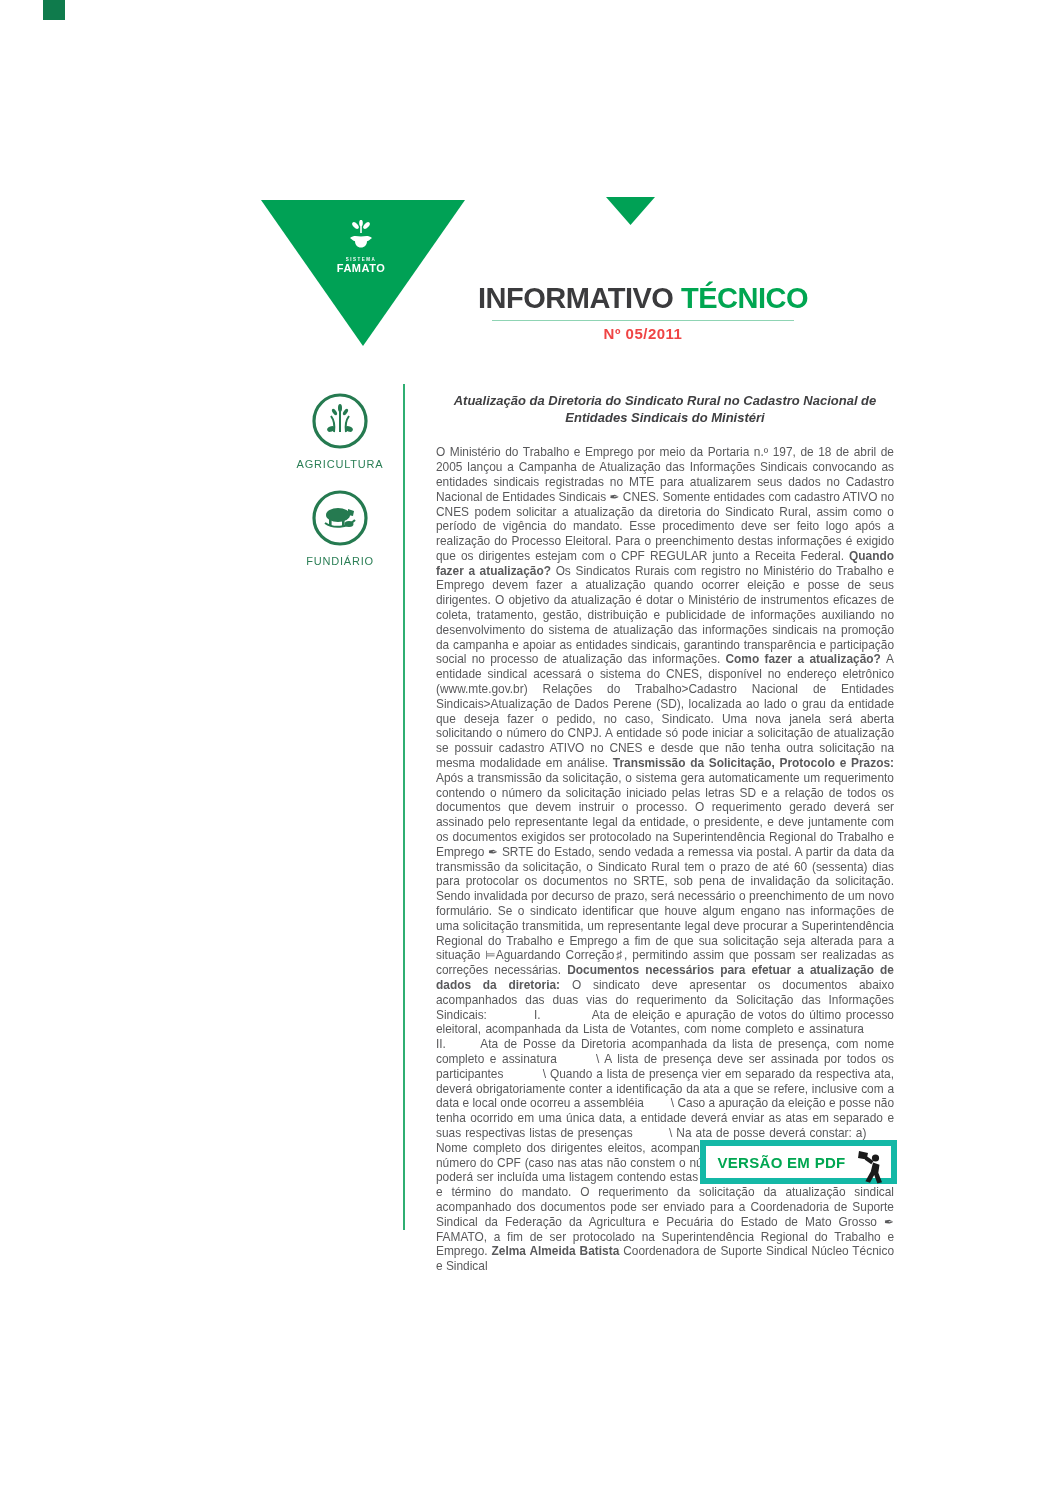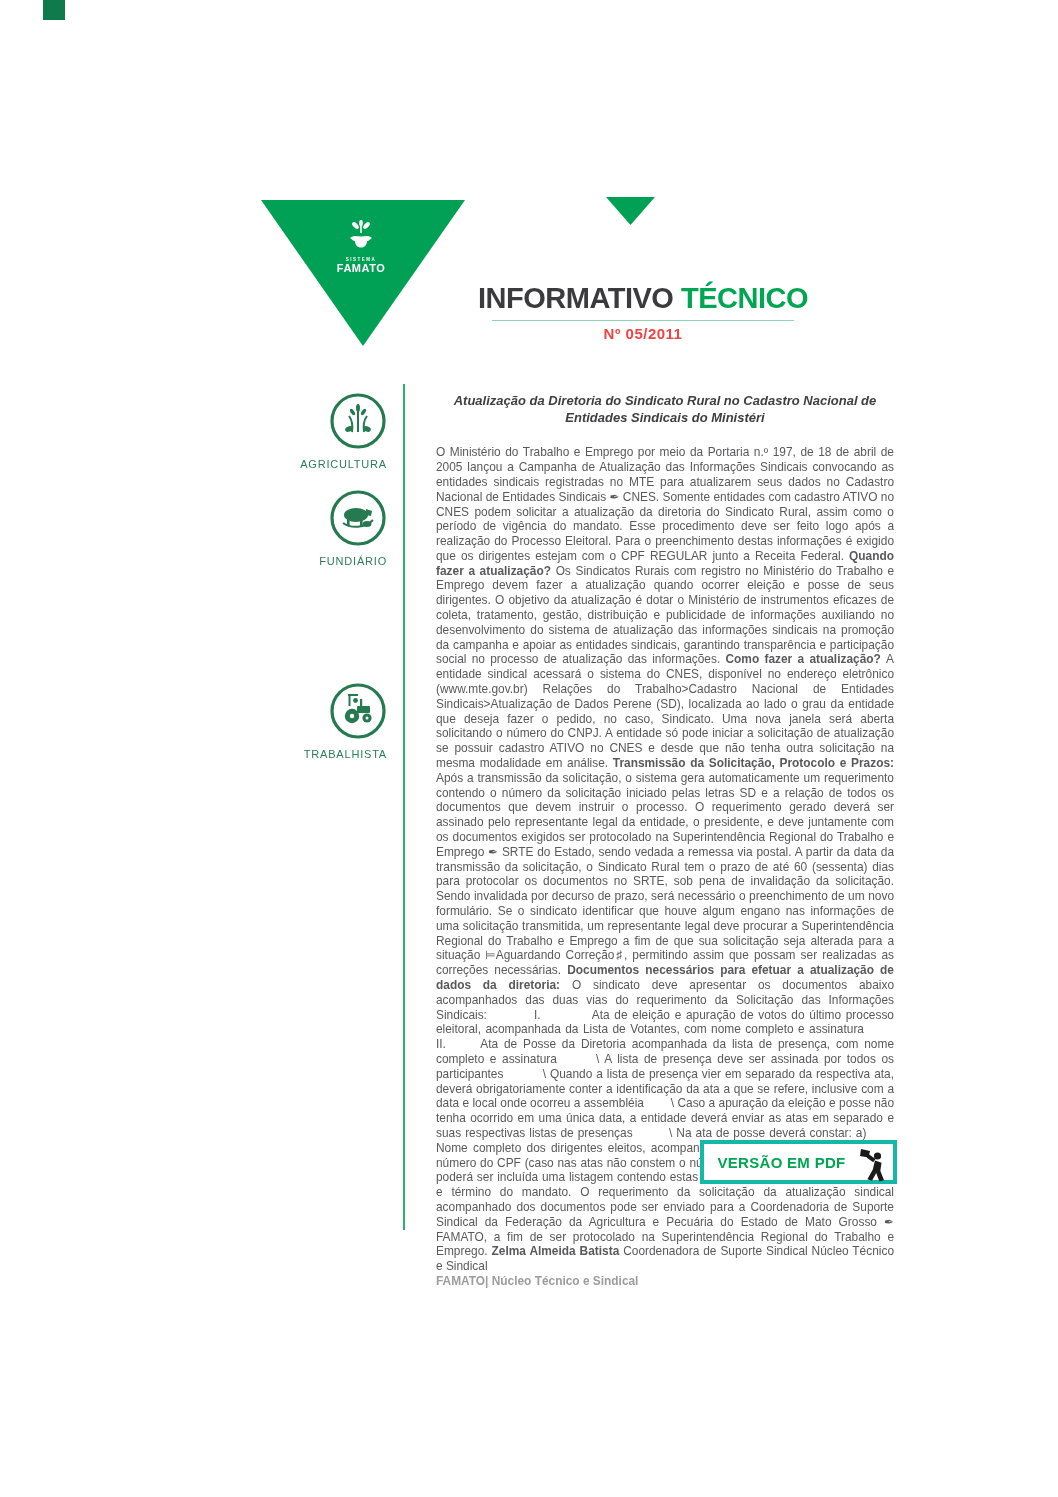--- a/index.html
+++ b/index.html
@@ -20,21 +20,21 @@
   .logo-brand { font-size:11px; font-weight:bold; letter-spacing:0.5px; }
   .small-triangle { position:absolute; left:563px; top:197px; }
 
   .masthead-wrap { position:absolute; left:428px; top:241px; width:344px; text-align:center;margin-top:41px; }
   .masthead { font-size:29px; font-weight:bold; letter-spacing:-0.5px; color:#3b3b3d; white-space:nowrap; }
   .masthead .green { color:#00a651; }
   .masthead-rule { width:302px; height:1px; background:#8fd4b4; margin:5px auto 4px auto; }
   .issue { font-size:15px; font-weight:bold; color:#ef4444; letter-spacing:0.5px; }
 
   
-  .sidebar-item { position:absolute; left:230px; width:114px; text-align:right; cursor:pointer; }
+  .sidebar-item { position:absolute; left:240px; width:114px; text-align:center; cursor:pointer; }
   .sidebar-item .label {
     display:block; margin-top:4px; font-size:11px; letter-spacing:0.8px;
     color:#2a7e55; font-weight:normal;
   }
   .divider-line { position:absolute; left:360px; top:384px; width:2px; height:846px; background:#2fae72; }
 
   
   .article { position:absolute; left:393px; top:392px; width:458px; }
   .article-title {
     font-size:13px; font-weight:bold; font-style:italic; color:#3f3f41;
@@ -43,21 +43,21 @@
   .article-body {
     margin-top:19px; font-size:11.9px; line-height:14.8px; color:#59595b;
     text-align:justify;
   }
   .article-body b { font-weight:bold; }
   .footer-tag { font-size:11.9px; line-height:14.8px; font-weight:bold; color:#9c9c9e; }
 
   
   .pdf-button {
     position:absolute; left:657px; top:1140px; width:197px; height:44px;
-    border:4px solid #14b8a6; display:flex; align-items:center; justify-content:center;
+    border:6px solid #14b8a6; display:flex; align-items:center; justify-content:center;
     padding-right:34px; cursor:pointer; background:#ffffff;
   }
   .pdf-button .pdf-label { font-size:15px; font-weight:bold; color:#00a651; letter-spacing:0.3px; white-space:nowrap; }
   .pdf-person { position:absolute; right:5px; top:3px; }
 </style>
 </head>
 <body>
 
 <div class="page">
 
@@ -122,48 +122,28 @@
         <rect x="18" y="30" width="2.6" height="7"></rect>
         <rect x="31" y="30" width="2.6" height="7"></rect>
         <ellipse cx="38" cy="35" rx="4.5" ry="3"></ellipse>
       </g>
       <path d="M14 34c8 6 22 5 30-3" stroke="#257a50" stroke-width="2" fill="none"></path>
     </svg>
     <span class="label">FUNDIÁRIO</span>
   </div>
 
 
-  <div class="sidebar-item" style="top:682px">
-    <svg width="58" height="58" viewBox="0 0 58 58">
-      <circle cx="29" cy="29" r="26" stroke="#257a50" stroke-width="3.2" fill="none"></circle>
-      <g fill="#257a50">
-        <circle cx="23" cy="34" r="7.2"></circle>
-          <circle cx="23" cy="34" r="2.2" fill="#ffffff"></circle>
-        <circle cx="38" cy="36" r="4.6"></circle>
-          <circle cx="38" cy="36" r="1.5" fill="#ffffff"></circle>
-        <rect x="28" y="24" width="13" height="7" rx="1"></rect>
-        <rect x="31" y="17" width="2.2" height="7"></rect>
-        <circle cx="26.5" cy="18.5" r="2.4"></circle>
-      </g>
-      <g stroke="#257a50" stroke-width="2" fill="none">
-        <path d="M19 13h10"></path>
-          <path d="M20.5 13v11"></path>
-      </g>
-    </svg>
-    <span class="label">TRABALHISTA</span>
-  </div>
 
 
 
   <div class="divider-line"></div>
 
   <div class="article">
     <div class="article-title">Atualização da Diretoria do Sindicato Rural no Cadastro Nacional de Entidades Sindicais do Ministéri</div>
     <div class="article-body"><span>O Ministério do Trabalho e Emprego por meio da Portaria n.º 197, de 18 de abril de 2005 lançou a Campanha de Atualização das Informações Sindicais convocando as entidades sindicais registradas no MTE para atualizarem seus dados no Cadastro Nacional de Entidades Sindicais ✒ CNES. Somente entidades com cadastro ATIVO no CNES podem solicitar a atualização da diretoria do Sindicato Rural, assim como o período de vigência do mandato. Esse procedimento deve ser feito logo após a realização do Processo Eleitoral. Para o preenchimento destas informações é exigido que os dirigentes estejam com o CPF REGULAR junto a Receita Federal. </span><b>Quando fazer a atualização? </b><span>Os Sindicatos Rurais com registro no Ministério do Trabalho e Emprego devem fazer a atualização quando ocorrer eleição e posse de seus dirigentes. O objetivo da atualização é dotar o Ministério de instrumentos eficazes de coleta, tratamento, gestão, distribuição e publicidade de informações auxiliando no desenvolvimento do sistema de atualização das informações sindicais na promoção da campanha e apoiar as entidades sindicais, garantindo transparência e participação social no processo de atualização das informações. </span><b>Como fazer a atualização? </b><span>A entidade sindical acessará o sistema do CNES, disponível no endereço eletrônico (www.mte.gov.br) Relações do Trabalho&gt;Cadastro Nacional de Entidades Sindicais&gt;Atualização de Dados Perene (SD), localizada ao lado o grau da entidade que deseja fazer o pedido, no caso, Sindicato. Uma nova janela será aberta solicitando o número do CNPJ. A entidade só pode iniciar a solicitação de atualização se possuir cadastro ATIVO no CNES e desde que não tenha outra solicitação na mesma modalidade em análise. </span><b>Transmissão da Solicitação, Protocolo e Prazos: </b><span>Após a transmissão da solicitação, o sistema gera automaticamente um requerimento contendo o número da solicitação iniciado pelas letras SD e a relação de todos os documentos que devem instruir o processo. O requerimento gerado deverá ser assinado pelo representante legal da entidade, o presidente, e deve juntamente com os documentos exigidos ser protocolado na Superintendência Regional do Trabalho e Emprego ✒ SRTE do Estado, sendo vedada a remessa via postal. A partir da data da transmissão da solicitação, o Sindicato Rural tem o prazo de até 60 (sessenta) dias para protocolar os documentos no SRTE, sob pena de invalidação da solicitação. Sendo invalidada por decurso de prazo, será necessário o preenchimento de um novo formulário. Se o sindicato identificar que houve algum engano nas informações de uma solicitação transmitida, um representante legal deve procurar a Superintendência Regional do Trabalho e Emprego a fim de que sua solicitação seja alterada para a situação ⊨Aguardando Correção♯, permitindo assim que possam ser realizadas as correções necessárias. </span><b>Documentos necessários para efetuar a atualização de dados da diretoria: </b><span>O sindicato deve apresentar os documentos abaixo acompanhados das duas vias do requerimento da Solicitação das Informações Sindicais:&nbsp;&nbsp;&nbsp;&nbsp;&nbsp;&nbsp;&nbsp;&nbsp;&nbsp; I.&nbsp;&nbsp;&nbsp;&nbsp;&nbsp;&nbsp;&nbsp;&nbsp;&nbsp;&nbsp; Ata de eleição e apuração de votos do último processo eleitoral, acompanhada da Lista de Votantes, com nome completo e assinatura&nbsp;&nbsp;&nbsp;&nbsp;&nbsp;&nbsp;&nbsp; II.&nbsp;&nbsp;&nbsp;&nbsp;&nbsp; Ata de Posse da Diretoria acompanhada da lista de presença, com nome completo e assinatura&nbsp;&nbsp;&nbsp;&nbsp;&nbsp;&nbsp; \ A lista de presença deve ser assinada por todos os participantes&nbsp;&nbsp;&nbsp;&nbsp;&nbsp;&nbsp;&nbsp;&nbsp;&nbsp; \ Quando a lista de presença vier em separado da respectiva ata, deverá obrigatoriamente conter a identificação da ata a que se refere, inclusive com a data e local onde ocorreu a assembléia&nbsp;&nbsp;&nbsp;&nbsp;&nbsp;&nbsp;&nbsp; \ Caso a apuração da eleição e posse não tenha ocorrido em uma única data, a entidade deverá enviar as atas em separado e suas respectivas listas de presenças&nbsp;&nbsp;&nbsp;&nbsp;&nbsp;&nbsp;&nbsp;&nbsp; \ Na ata de posse deverá constar: a)&nbsp;&nbsp;&nbsp;&nbsp;&nbsp;&nbsp;&nbsp; Nome completo dos dirigentes eleitos, acompanhado de seu respectivo cargo e do número do CPF (caso nas atas não constem o número do CPF dos dirigentes eleitos, poderá ser incluída uma listagem contendo estas informações) b)&nbsp;&nbsp;&nbsp;&nbsp;&nbsp;&nbsp; A data de início e término do mandato. O requerimento da solicitação da atualização sindical acompanhado dos documentos pode ser enviado para a Coordenadoria de Suporte Sindical da Federação da Agricultura e Pecuária do Estado de Mato Grosso ✒ FAMATO, a fim de ser protocolado na Superintendência Regional do Trabalho e Emprego. </span><b>Zelma Almeida Batista </b><span>Coordenadora de Suporte Sindical Núcleo Técnico e Sindical</span></div>
-    <div class="footer-tag">FAMATO| Núcleo Técnico e Sindical</div>
   </div>
 
   <div class="pdf-button">
     <span class="pdf-label">VERSÃO EM PDF</span>
     <svg class="pdf-person" width="32" height="36" viewBox="0 0 32 36">
       <g fill="#1a1a1a">
         <path d="M5 2l9 2-1.5 6.5L4 9z"></path>
         <path d="M12.5 7l7 5-2.2 3.2-6.5-4.5z"></path>
         <circle cx="21.5" cy="9" r="3.6"></circle>
         <path d="M19 13.5l6.5 2.2-1.2 8 3.7 9.6-4.6 1.2-3.2-8.6-4.2 7.8-4.6-1.4 5.4-9.8z"></path>

